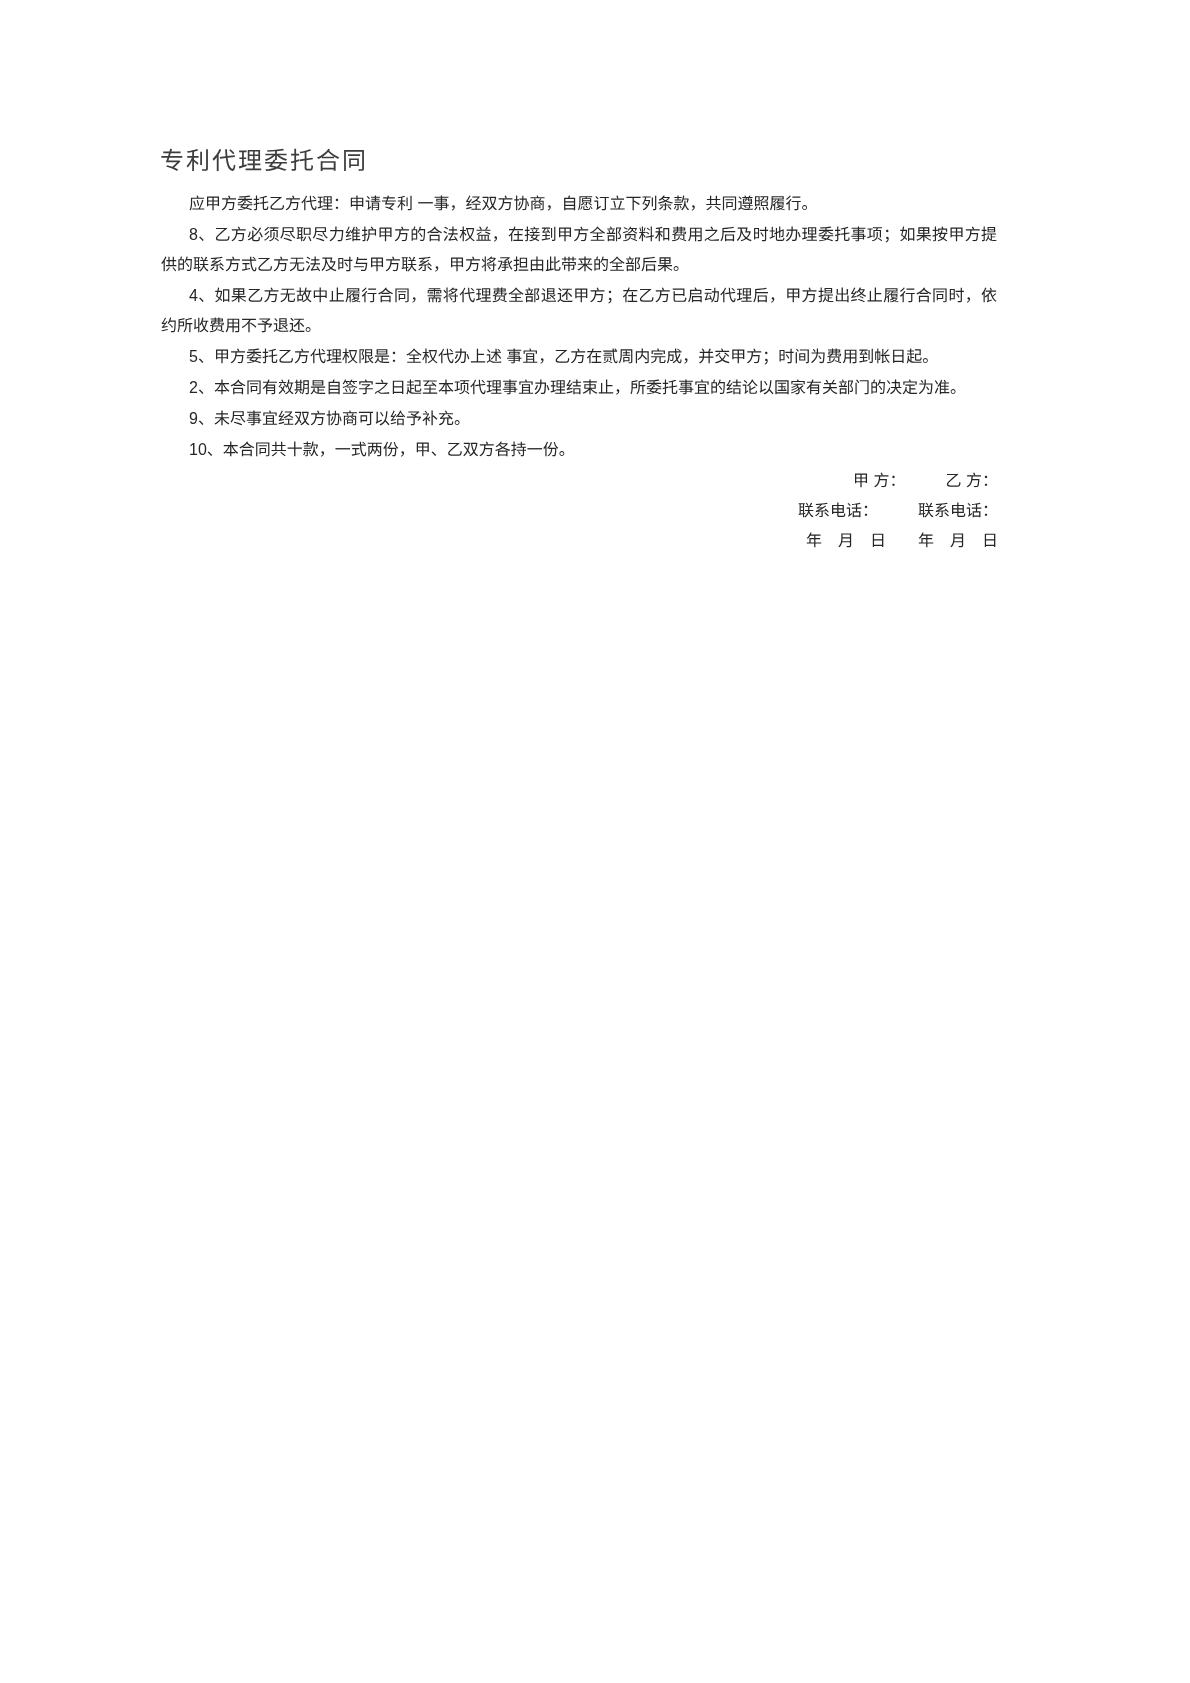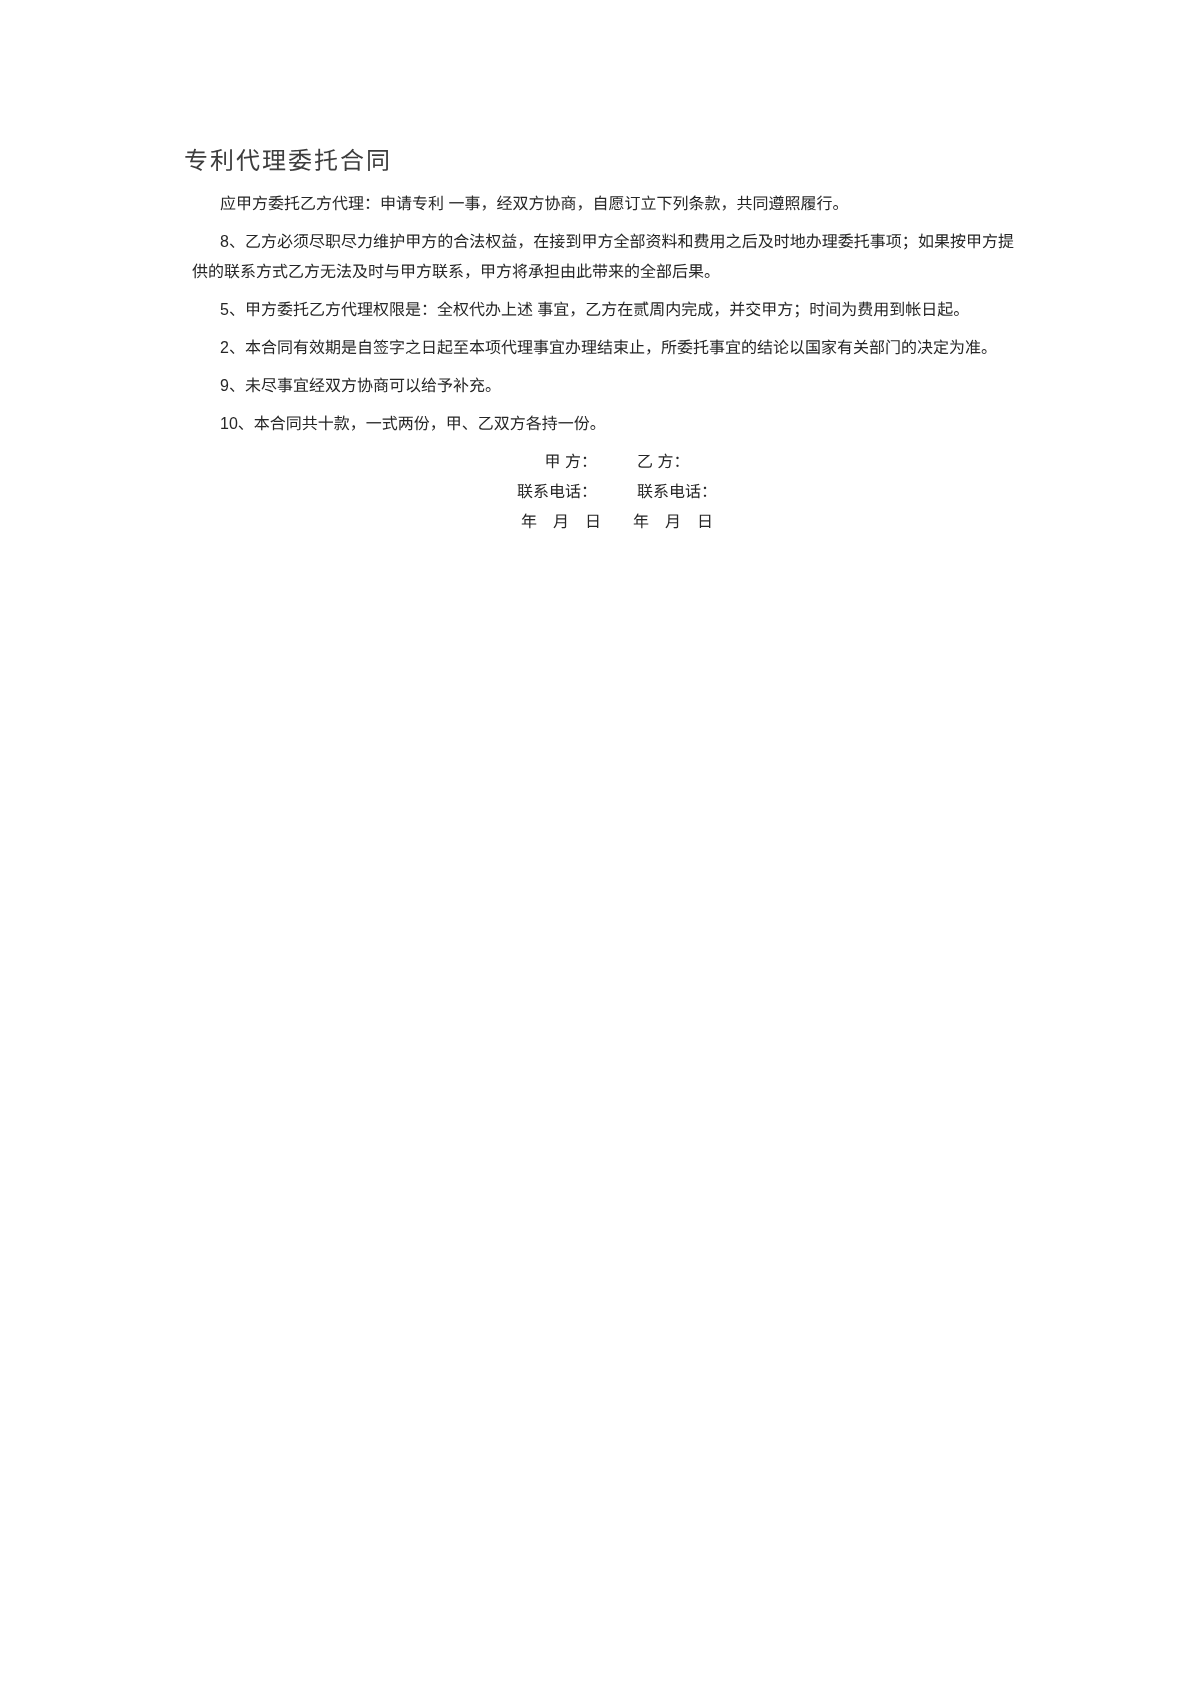--- a/index.html
+++ b/index.html
@@ -9,66 +9,67 @@
   }
   .page {
     position: relative;
     width: 1190px;
     height: 1683px;
     background: #ffffff;
     overflow: hidden;
   }
   .content {
     position: absolute;
-    left: 184px;
+    left: 160px;
     top: 144px;
     width: 838px;
   }
   .doc-title {
     font-family: "Liberation Serif", "DejaVu Serif", serif;
     font-size: 24px;
     font-weight: 400;
     line-height: 34px;
     letter-spacing: 2px;
     color: #3d3d3d;
     margin: 0 0 11px 0;
   }
   .para {
     font-family: "Liberation Sans", "DejaVu Sans", sans-serif;
     font-size: 16px;
     line-height: 30px;
     color: #262626;
-    margin: 8px;
+    margin: 1px;
     text-align: justify;
     text-indent: 28px;
     word-break: break-all;
   }
   .sig-line {
     font-family: "Liberation Sans", "DejaVu Sans", sans-serif;
     font-size: 16px;
     line-height: 30px;
     color: #262626;
     margin: 0;
     text-indent: 28px;
     white-space: pre-wrap;
-    text-align: center;
+    text-align: right;
   }
 </style>
 </head>
 <body>
 
 <div class="page">
   <div class="content">
 
     <h1 class="doc-title">专利代理委托合同</h1>
 
     <p class="para">应甲方委托乙方代理：申请专利 一事，经双方协商，自愿订立下列条款，共同遵照履行。</p>
 
     <div>
         <p class="para">8、乙方必须尽职尽力维护甲方的合法权益，在接到甲方全部资料和费用之后及时地办理委托事项；如果按甲方提供的联系方式乙方无法及时与甲方联系，甲方将承担由此带来的全部后果。</p>
+        <p class="para">4、如果乙方无故中止履行合同，需将代理费全部退还甲方；在乙方已启动代理后，甲方提出终止履行合同时，依约所收费用不予退还。</p>
         <p class="para">5、甲方委托乙方代理权限是：全权代办上述 事宜，乙方在贰周内完成，并交甲方；时间为费用到帐日起。</p>
         <p class="para">2、本合同有效期是自签字之日起至本项代理事宜办理结束止，所委托事宜的结论以国家有关部门的决定为准。</p>
         <p class="para">9、未尽事宜经双方协商可以给予补充。</p>
         <p class="para">10、本合同共十款，一式两份，甲、乙双方各持一份。</p>
       </div>
 
     <p class="sig-line">甲 方：　　　乙 方：</p>
 
     <p class="sig-line">联系电话：　　　联系电话：</p>
 

